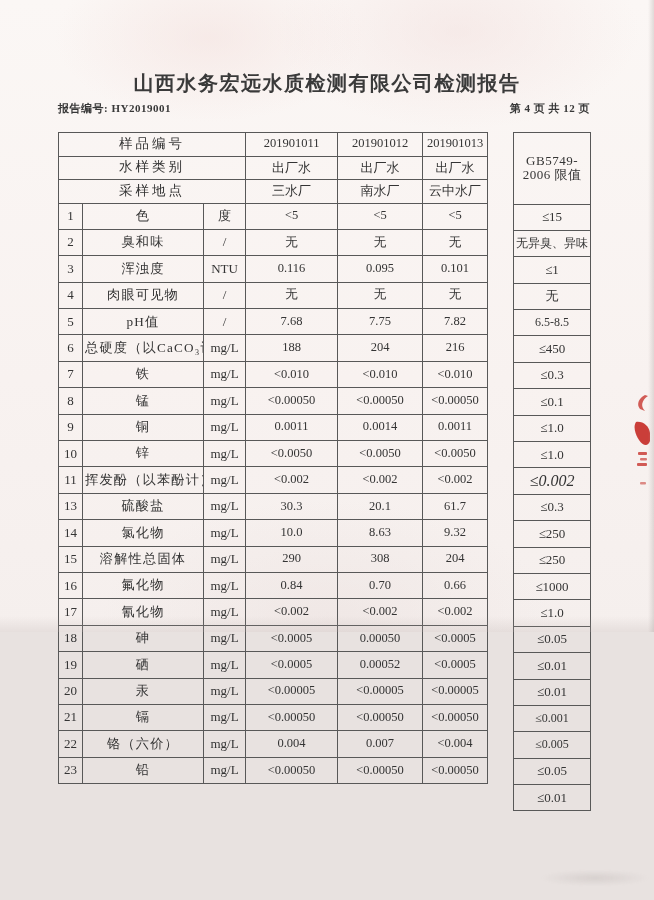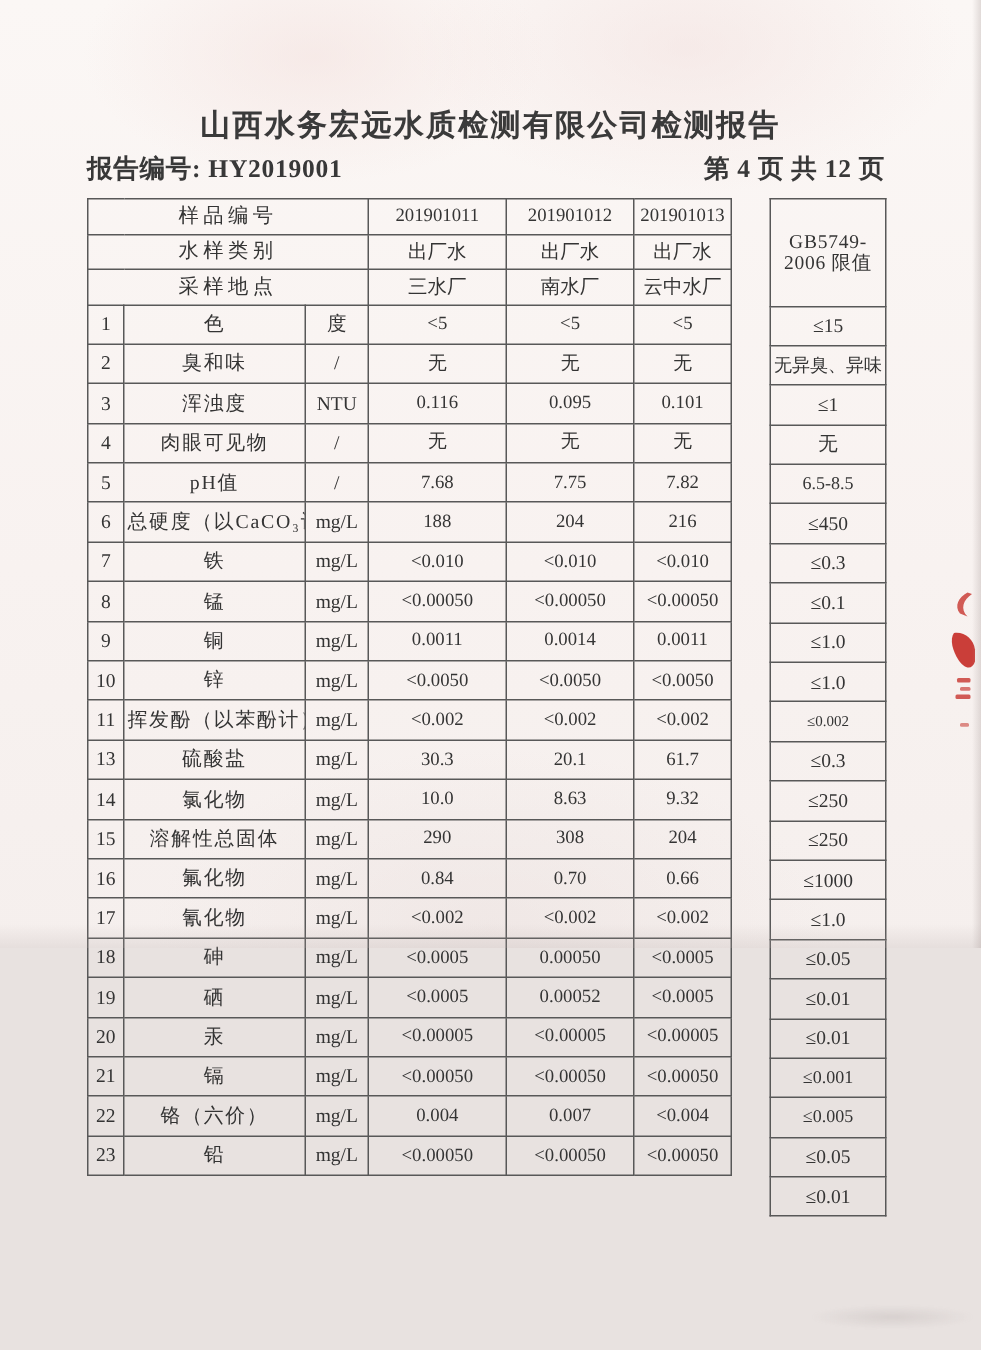--- a/index.html
+++ b/index.html
@@ -31,21 +31,21 @@
     filter:blur(1px);
   }
   .title{
     position:absolute;top:70px;left:0;width:100%;
     text-align:center;font-size:20px;font-weight:bold;
     letter-spacing:1.5px;color:#3a3a3a;
   }
   .meta-row{
     position:absolute;top:101px;left:58px;width:532px;
     display:flex;justify-content:space-between;align-items:baseline;
-    font-size:17px;font-weight:bold;color:#383838;letter-spacing:0.5px;
+    font-size:11px;font-weight:bold;color:#383838;letter-spacing:0.5px;
   }
   .table-wrap{
     position:absolute;left:58px;top:132px;
     display:flex;align-items:flex-start;
   }
   table.t{
     border-collapse:collapse;table-layout:fixed;
     font-size:13px;color:#343434;
   }
   table.t td{
@@ -323,21 +323,21 @@
           <tr>
             <td>≤0.1</td>
           </tr>
           <tr>
             <td>≤1.0</td>
           </tr>
           <tr>
             <td>≤1.0</td>
           </tr>
           <tr>
-            <td style="font-size: 10px;">≤0.002</td>
+            <td style="font-size: 16px; font-style: italic;">≤0.002</td>
           </tr>
           <tr>
             <td>≤0.3</td>
           </tr>
           <tr>
             <td>≤250</td>
           </tr>
           <tr>
             <td>≤250</td>
           </tr>

